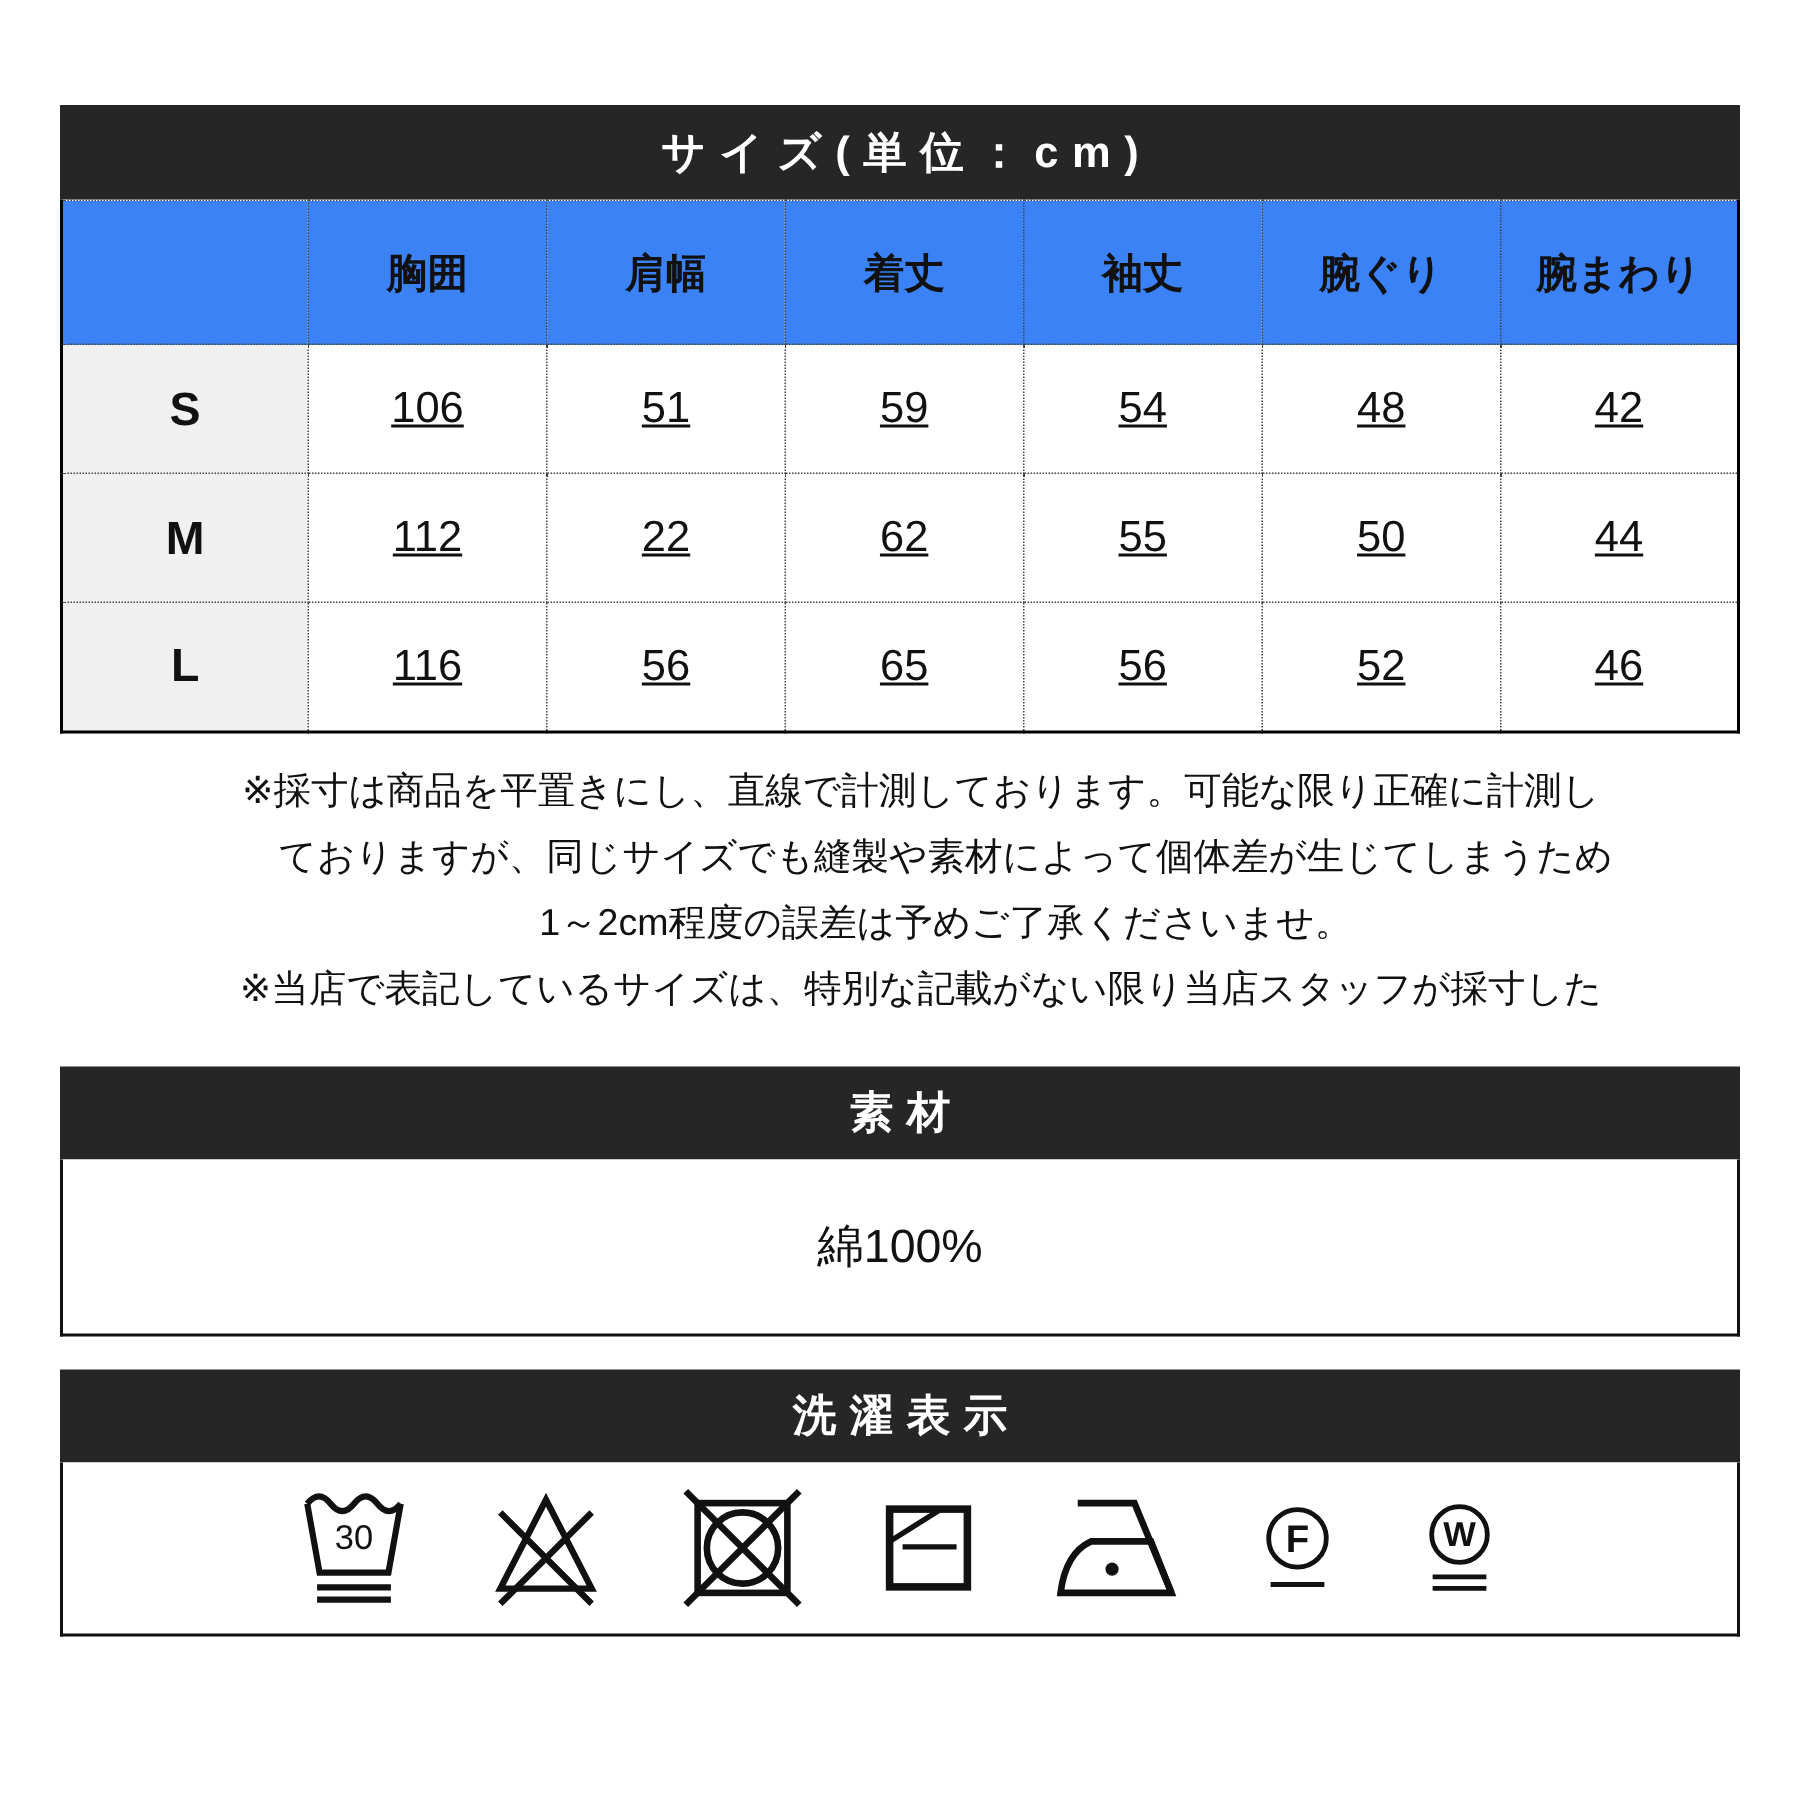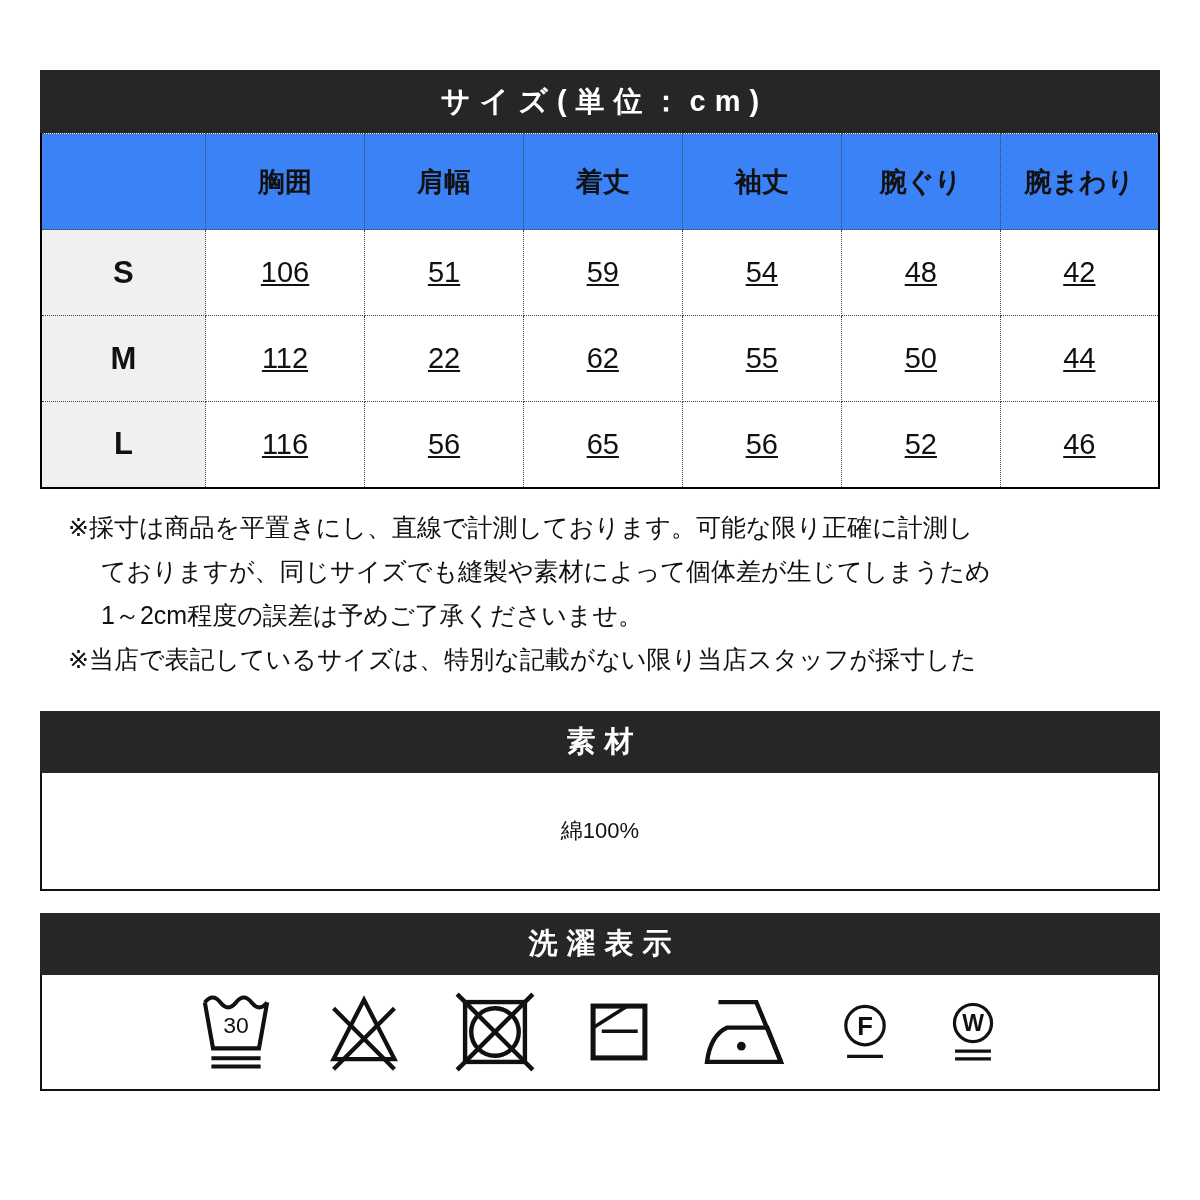--- a/index.html
+++ b/index.html
@@ -31,34 +31,34 @@
   table.size-table thead th {
     height:95px; background:#3b82f6; font-size:27px; font-weight:bold;
   }
   table.size-table tbody tr { height:86px; }
   table.size-table tbody th {
     background:#f0f0f0; font-size:31px; font-weight:bold;
   }
   table.size-table td { font-size:29px; font-weight:normal; background:#ffffff;text-decoration:underline; }
 
   
-  .notes { margin:16px 0 0 28px; font-size:25px; line-height:44px; color:#111; }
+  .notes { margin:16px 0 0 28px; font-size:25px; line-height:44px; color:#111;text-align:center; }
   .note-line { white-space:nowrap; }
   .note-line.cont { padding-left:33px; }
 
   
   .box { margin-top:30px; }
   .box.laundry { margin-top:22px; }
   .box .bar { height:62px; }
   .box-body {
     border:2px solid #111; border-top:none; background:#fff;
     display:flex; align-items:center; justify-content:center;
     box-sizing:border-box;
   }
-  .material-body { height:118px; font-size:22px;align-items:center; }
+  .material-body { height:118px; font-size:31px;align-items:center; }
   .laundry-body { height:116px; gap:44px; }
   .laundry-body .icon { display:flex; align-items:center; }
   .laundry-body svg { display:block; }
   svg .stk { fill:none; stroke:#111; stroke-width:5; }
   svg .stk7 { fill:none; stroke:#111; stroke-width:7; }
   svg text { fill:#111; stroke:none; font-family:"Liberation Sans","DejaVu Sans",sans-serif; }
 </style>
 </head>
 <body>
 

